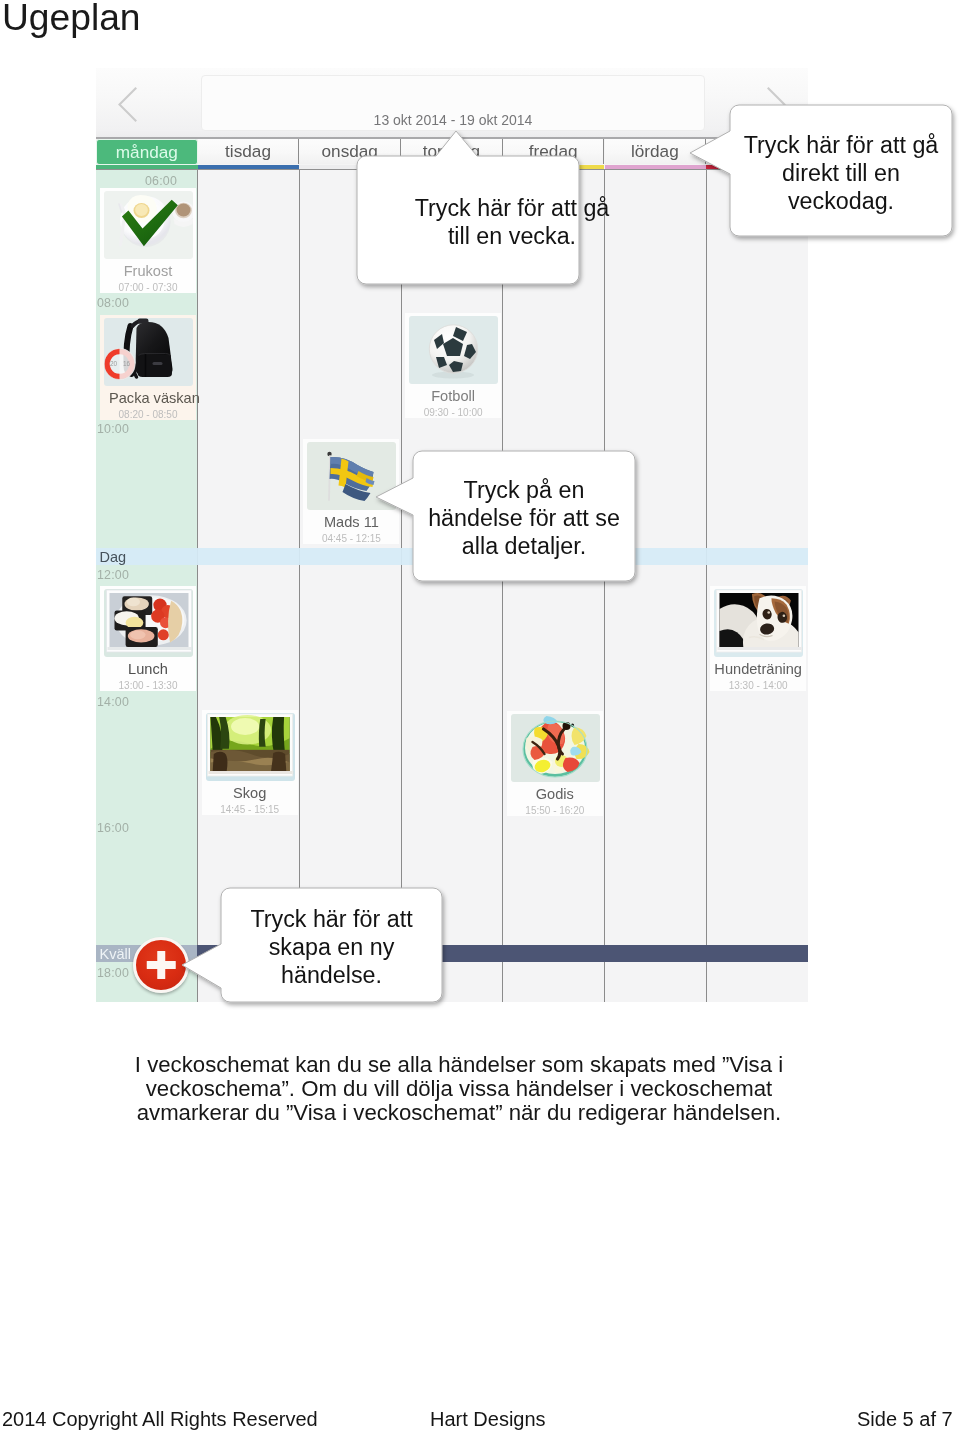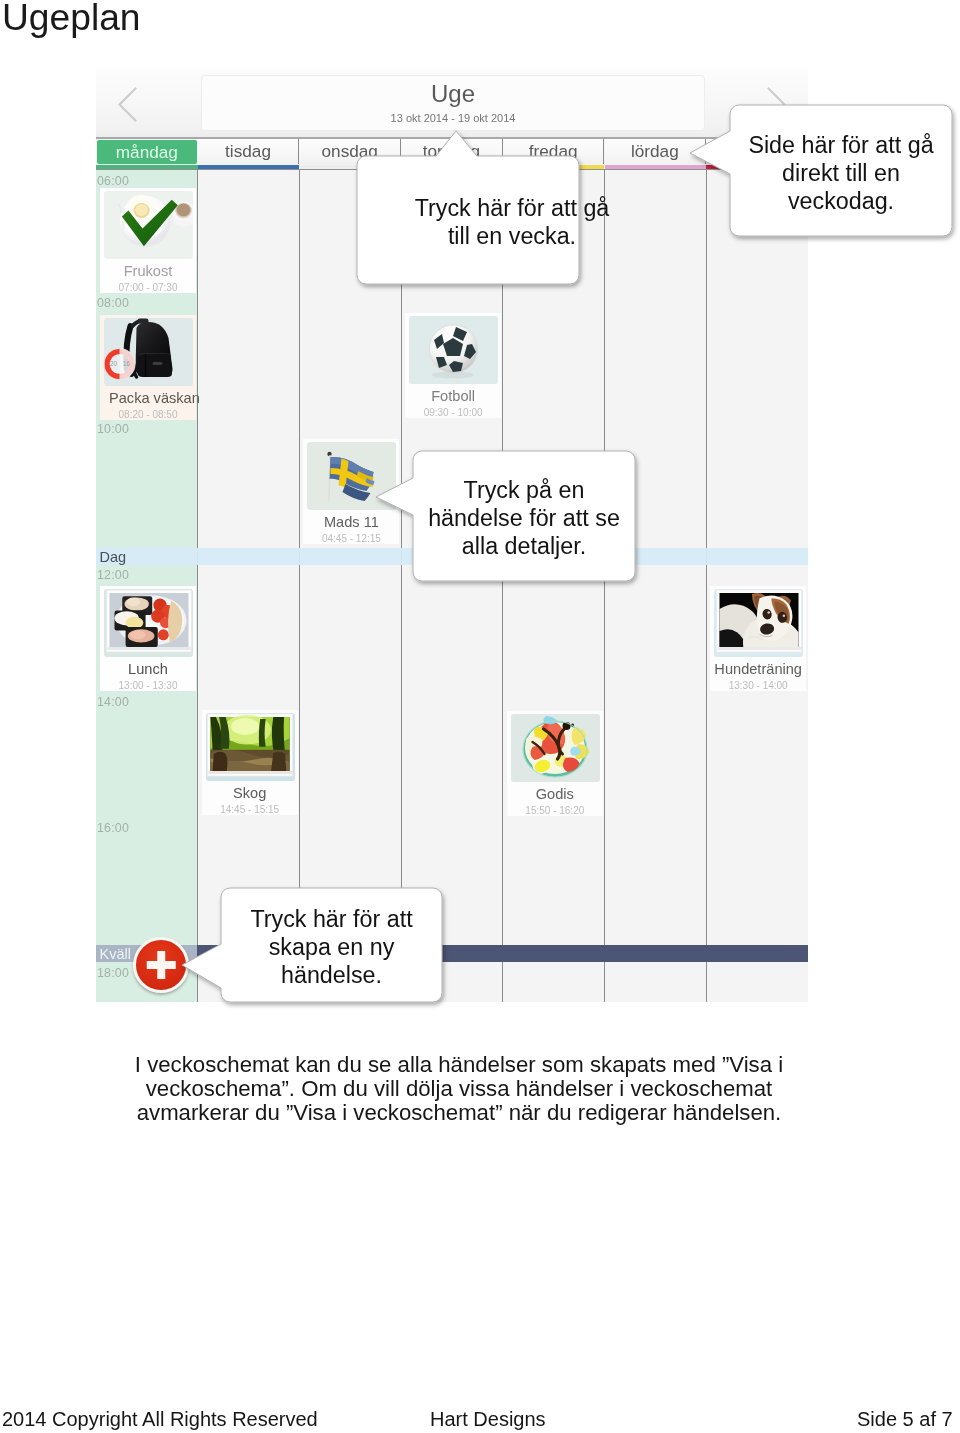--- a/index.html
+++ b/index.html
@@ -10,21 +10,21 @@
   
   #shot{position:absolute;left:96px;top:68px;width:712px;height:934px;overflow:hidden;background:#f4f4f4;}
 
   
   .navbar{position:absolute;left:0;top:0;width:712px;height:71px;
     background:linear-gradient(to bottom,#fcfcfc 0%,#f8f8f8 40%,#f1f1f2 88%,#ebebec 100%);}
   .navbar:after{content:"";position:absolute;left:0;bottom:0;width:100%;height:2px;background:#a9a9ab;}
   .navtitlebox{position:absolute;left:105px;top:7px;width:502px;height:54px;background:#fcfcfc;
     border:1px solid #ededed;border-radius:4px;}
   .nav-uge{position:absolute;width:100%;top:4px;text-align:center;font-size:24px;color:#5a5a5c;}
-  .nav-range{position:absolute;width:100%;top:36px;text-align:center;font-size:11px;color:#767678;}
+  .nav-range{position:absolute;width:100%;top:36px;text-align:center;font-size:14px;color:#767678;}
   .chev{position:absolute;width:20px;height:35px;}
   .chev svg{display:block;}
 
   
   .dayrow{position:absolute;left:0;top:71px;width:712px;height:31px;}
   .daycell{position:absolute;top:0;height:25px;box-sizing:border-box;
      background:linear-gradient(to bottom,#fcfcfc 0%,#f8f8f8 55%,#f1f1f1 100%);
      border-right:1px solid #8b8b8b;}
   .daylabel{position:absolute;left:0;right:0;top:2px;text-align:center;font-size:17.2px;color:#5a5a5a;}
   .daycell.sel{background:#4cb97c;border:1px solid #e9f7ee;border-radius:3px;height:26px;}
@@ -82,21 +82,20 @@
         <svg width="20" height="35" viewBox="0 0 20 35">
             <path d="M17.5 1.5 L1.5 17.5 L17.5 33.5" fill="none" stroke="#cccccc" stroke-width="2.1" stroke-linecap="square" stroke-linejoin="miter"></path>
           </svg>
       </div>
       <div class="chev" style="left:670px;top:19px;">
         <svg width="20" height="35" viewBox="0 0 20 35">
             <path d="M2.5 1.5 L18.5 17.5 L2.5 33.5" fill="none" stroke="#cccccc" stroke-width="2.1" stroke-linecap="square" stroke-linejoin="miter"></path>
           </svg>
       </div>
       <div class="navtitlebox">
-        <div class="nav-uge">Uge</div>
         <div class="nav-range">13 okt 2014 - 19 okt 2014</div>
       </div>
     </div>
 
     <div class="dayrow" id="dayrow">
         <div class="daycell sel" style="left: 0px; width: 101.7px;">
           <div class="daylabel">måndag</div>
         </div>
         <div class="dayunder" style="left: 0px; width: 101.7px; background: rgb(76, 181, 123);"></div>
         <div class="daycell" style="left: 101.7px; width: 101.7px;">
@@ -126,21 +125,21 @@
         <div class="dayrowline"></div>
       </div>
     <div class="gridbody" id="gridbody">
         <div class="monday"></div>
         <div class="colline" style="left: 101.2px;"></div>
         <div class="colline" style="left: 202.9px;"></div>
         <div class="colline" style="left: 304.6px;"></div>
         <div class="colline" style="left: 406.3px;"></div>
         <div class="colline" style="left: 508px;"></div>
         <div class="colline" style="left: 609.7px;"></div>
-        <div class="hourlbl" style="top: 4px;">06:00</div>
+        <div class="hourlbl" style="top: 4px; padding-left: 48px;">06:00</div>
         <div class="hourlbl" style="top: 126px;">08:00</div>
         <div class="hourlbl" style="top: 252px;">10:00</div>
         <div class="hourlbl" style="top: 398px;">12:00</div>
         <div class="hourlbl" style="top: 525px;">14:00</div>
         <div class="hourlbl" style="top: 651px;">16:00</div>
         <div class="hourlbl" style="top: 796px;">18:00</div>
         <div class="band" style="top: 378px; background: rgba(214, 235, 246, 0.94);">
           <span class="bl" style="color: rgb(70, 82, 91);">Dag</span>
         </div>
         <div class="band" style="top: 775px; background: rgb(76, 85, 116);">
@@ -392,21 +391,21 @@
       </div>
       <div style="position: absolute; left: 676px; top: 91px; width: 290px; height: 159px;">
         <svg width="290" height="159" style="position:absolute;left:0;top:0;">
           <defs>
             <filter id="sh1" x="-30%" y="-30%" width="170%" height="170%">
               <feDropShadow dx="1.5" dy="2.5" stdDeviation="2" flood-color="#000" flood-opacity="0.34"></feDropShadow>
             </filter>
           </defs>
           <path d="M63 14 H267 A9 9 0 0 1 276 23 V136 A9 9 0 0 1 267 145 H63 A9 9 0 0 1 54 136 V83 L14 62 L54 40 V23 A9 9 0 0 1 63 14 Z" fill="#ffffff" stroke="#b0b0b0" stroke-width="1" filter="url(#sh1)"></path>
         </svg>
-        <div class="callout-text" style="position: absolute; left: 54px; top: 16px; width: 222px; height: 131px;">Side här för att gå direkt till en veckodag.</div>
+        <div class="callout-text" style="position: absolute; left: 54px; top: 16px; width: 222px; height: 131px;">Tryck här för att gå direkt till en veckodag.</div>
       </div>
       <div style="position: absolute; left: 362px; top: 437px; width: 287px; height: 158px;">
         <svg width="287" height="158" style="position:absolute;left:0;top:0;">
           <defs>
             <filter id="sh2" x="-30%" y="-30%" width="170%" height="170%">
               <feDropShadow dx="1.5" dy="2.5" stdDeviation="2" flood-color="#000" flood-opacity="0.34"></feDropShadow>
             </filter>
           </defs>
           <path d="M60 14 H264 A9 9 0 0 1 273 23 V135 A9 9 0 0 1 264 144 H60 A9 9 0 0 1 51 135 V78 L14 60 L51 41 V23 A9 9 0 0 1 60 14 Z" fill="#ffffff" stroke="#b0b0b0" stroke-width="1" filter="url(#sh2)"></path>
         </svg>

